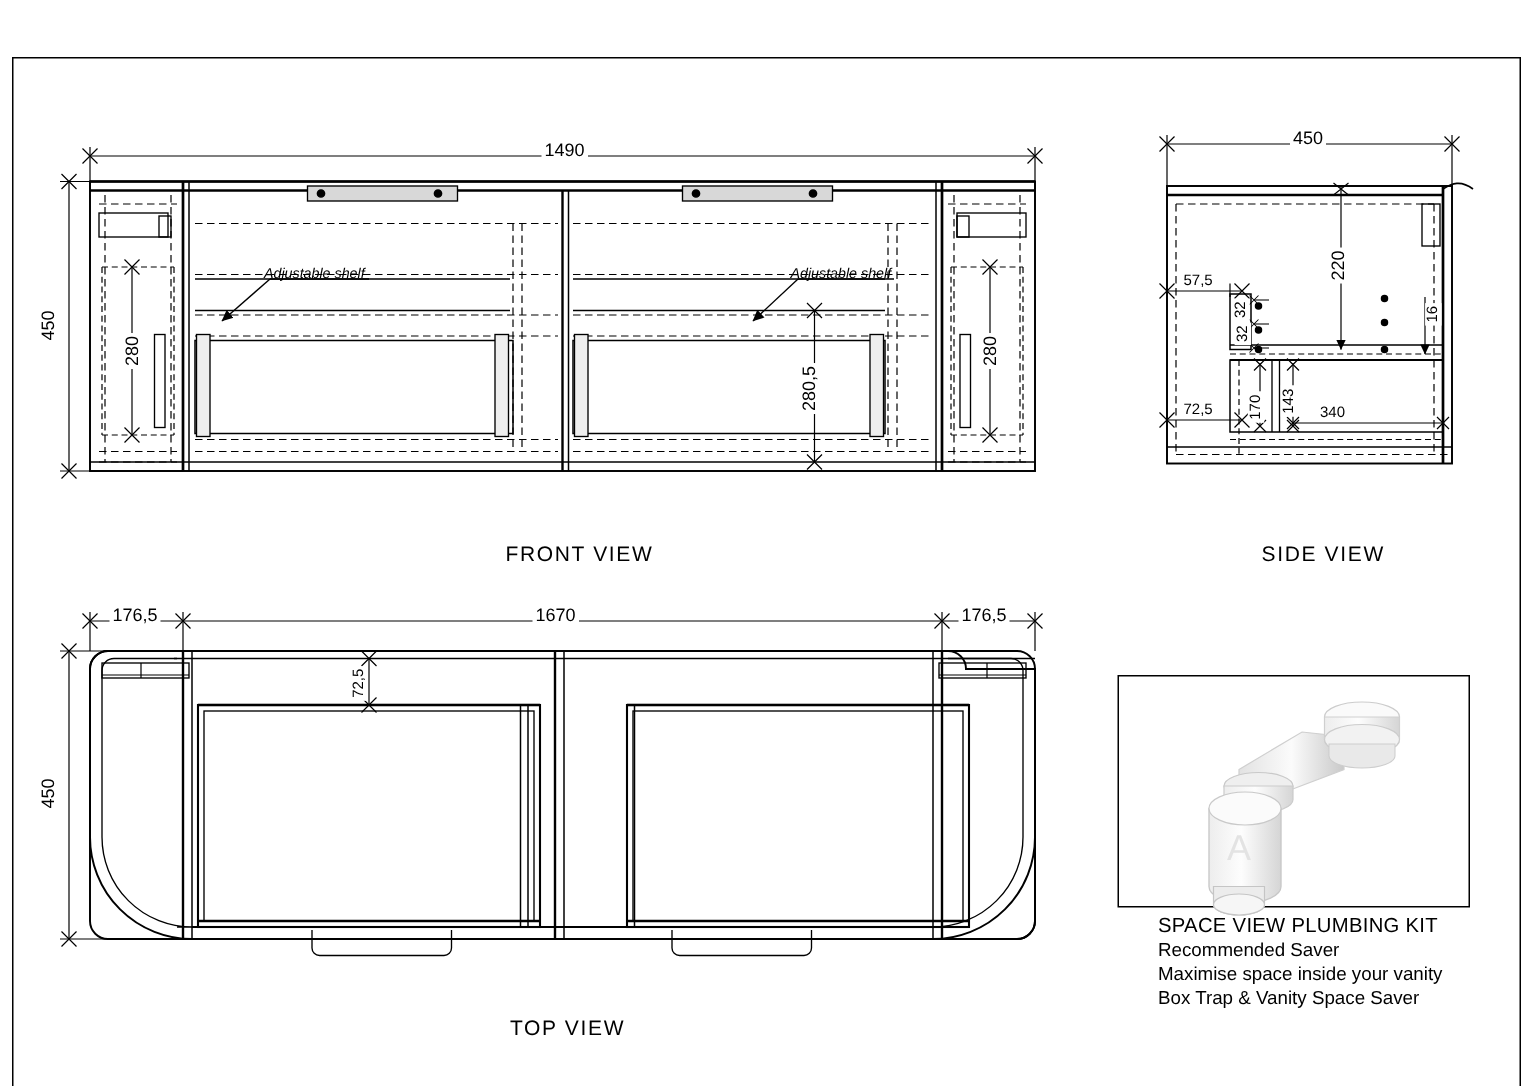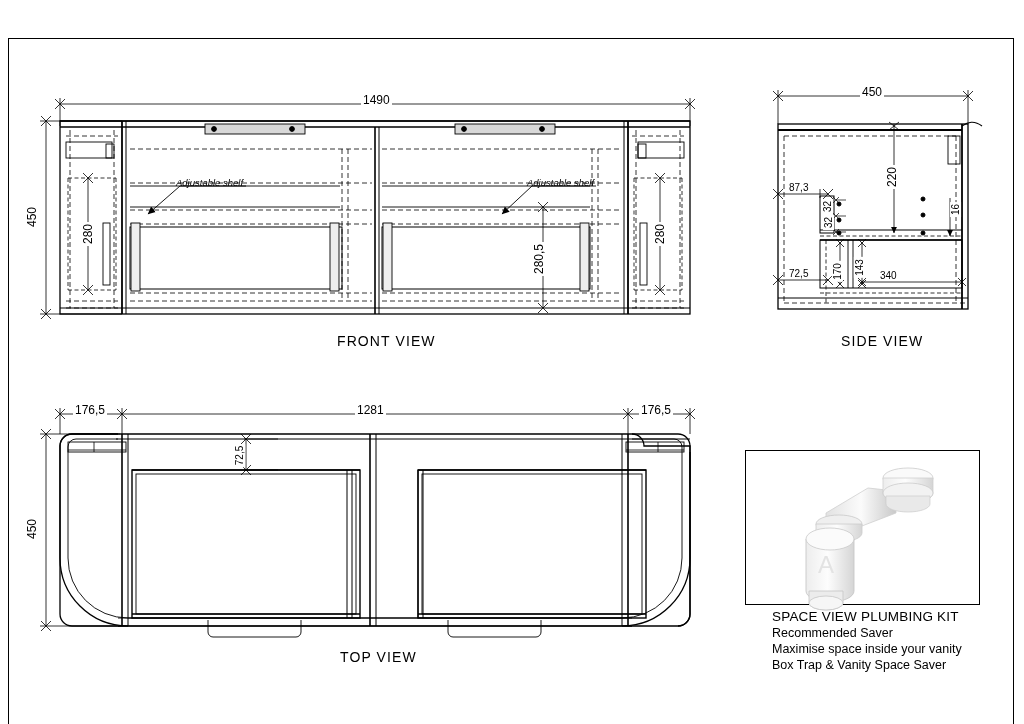--- a/index.html
+++ b/index.html
@@ -2,21 +2,21 @@
 <html><head>
 <meta charset="utf-8">
 <style>
   html,body{margin:0;padding:0;background:#ffffff;}
   body{width:1024px;height:724px;position:relative;overflow:hidden;
        font-family:"Liberation Sans",sans-serif;color:#000;}
   .sheet{position:absolute;left:0;top:18px;width:931px;height:724px;}
   .frame{position:absolute;left:8px;top:20px;width:1006px;height:690px;
          border:1.6px solid #000;box-sizing:border-box;background:#fff;}
   svg{position:absolute;left:0;top:0;width:1024px;height:724px;overflow:visible;}
-  .viewname{position:absolute;font-size:14px;letter-spacing:1.1px;white-space:nowrap;}
+  .viewname{position:absolute;font-size:14px;letter-spacing:1.1px;white-space:nowrap;margin-top:28px;}
   .dim{position:absolute;font-size:12px;white-space:nowrap;background:#fff;padding:0 2px;}
   .dim.sm{font-size:10px;}
   .dim.rot{transform-origin:50% 50%;}
   .note{position:absolute;font-size:12.5px;white-space:nowrap;}
   .note.cap{font-size:13.5px;letter-spacing:.2px;}
   .kitbox{position:absolute;border:1.3px solid #000;background:#fff;box-sizing:border-box;}
   .shelfnote{position:absolute;font-size:9.5px;white-space:nowrap;font-style:italic;}
 </style>
 </head>
 <body>
@@ -357,33 +357,33 @@
   <div class="dim rot" style="left:648px;top:209px;transform:rotate(-90deg);">280</div>
   <div class="dim rot" style="left:522px;top:234px;transform:rotate(-90deg);">280,5</div>
 
   <div class="shelfnote" style="left:176px;top:159px;">Adjustable shelf</div>
   <div class="shelfnote" style="left:527px;top:159px;">Adjustable shelf</div>
 
   <div class="viewname" style="left:337px;top:315px;">FRONT VIEW</div>
 
   <div class="dim" style="left:860px;top:67px;">450</div>
   <div class="dim rot" style="left:880px;top:152px;transform:rotate(-90deg);">220</div>
-  <div class="dim sm" style="left:787px;top:164px;">87,3</div>
+  <div class="dim sm" style="left:787px;top:164px;">57,5</div>
   <div class="dim sm" style="left:787px;top:250px;">72,5</div>
   <div class="dim sm rot" style="left:820px;top:183px;transform:rotate(-90deg);">32</div>
   <div class="dim sm rot" style="left:821px;top:199px;transform:rotate(-90deg);">32</div>
   <div class="dim sm rot" style="left:948px;top:186px;transform:rotate(-90deg);">16</div>
   <div class="dim sm rot" style="left:827px;top:248px;transform:rotate(-90deg);">170</div>
   <div class="dim sm rot" style="left:849px;top:244px;transform:rotate(-90deg);">143</div>
   <div class="dim sm" style="left:878px;top:252px;">340</div>
 
   <div class="viewname" style="left:841px;top:315px;">SIDE VIEW</div>
 
   <div class="dim" style="left:73px;top:385px;">176,5</div>
-  <div class="dim" style="left:355px;top:385px;">1281</div>
+  <div class="dim" style="left:355px;top:385px;">1670</div>
   <div class="dim" style="left:639px;top:385px;">176,5</div>
   <div class="dim rot" style="left:20px;top:504px;transform:rotate(-90deg);">450</div>
   <div class="dim sm rot" style="left:228px;top:432px;transform:rotate(-90deg);">72,5</div>
 
   <div class="viewname" style="left:340px;top:631px;">TOP VIEW</div>
 
   <div class="kitbox" style="left:745px;top:432px;width:235px;height:155px;">
     <svg viewBox="0 0 235 155" style="position:absolute;left:0;top:0;width:235px;height:155px;">
       <defs>
         <linearGradient id="g1" x1="0" y1="0" x2="1" y2="0">

